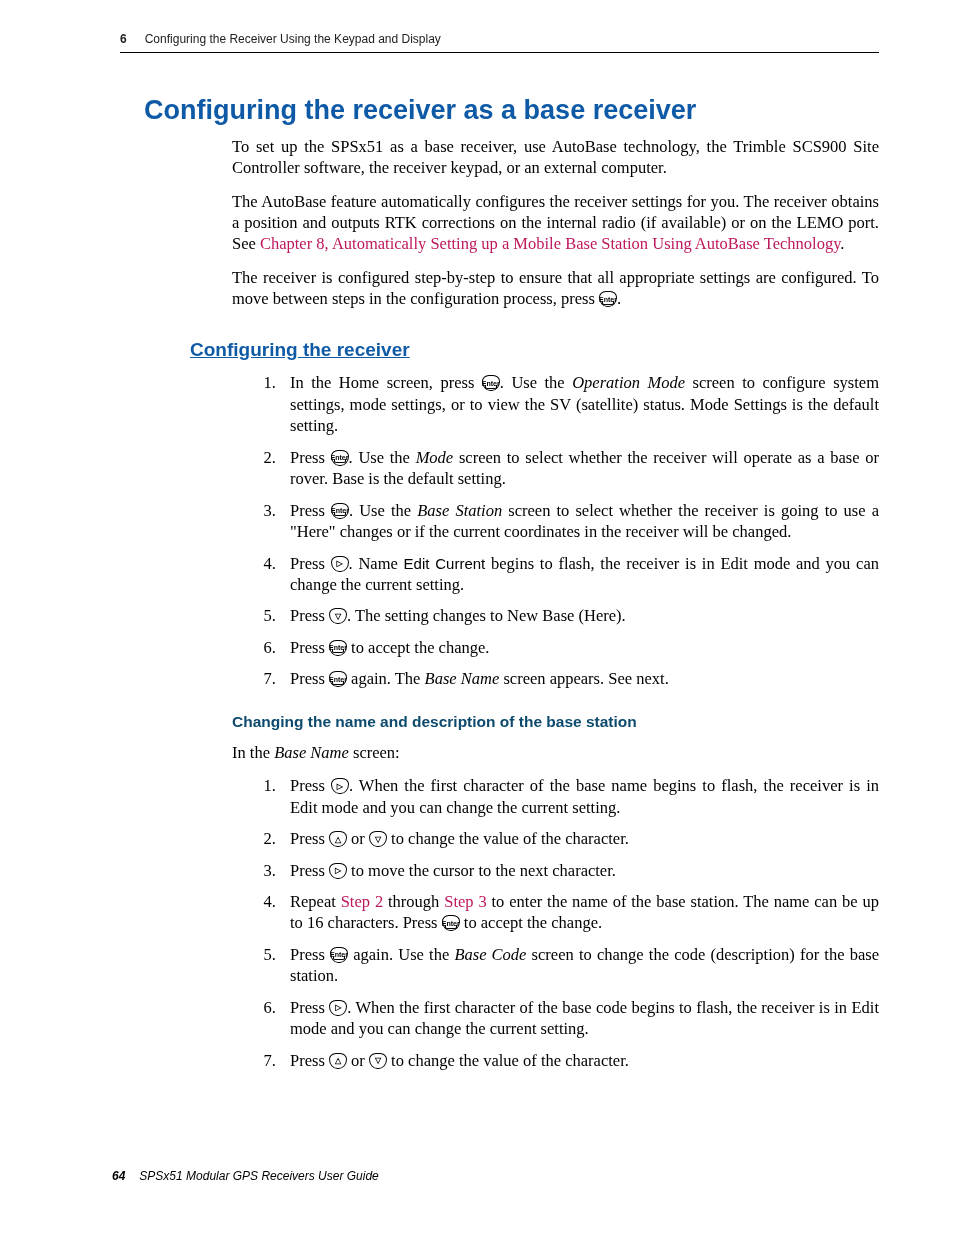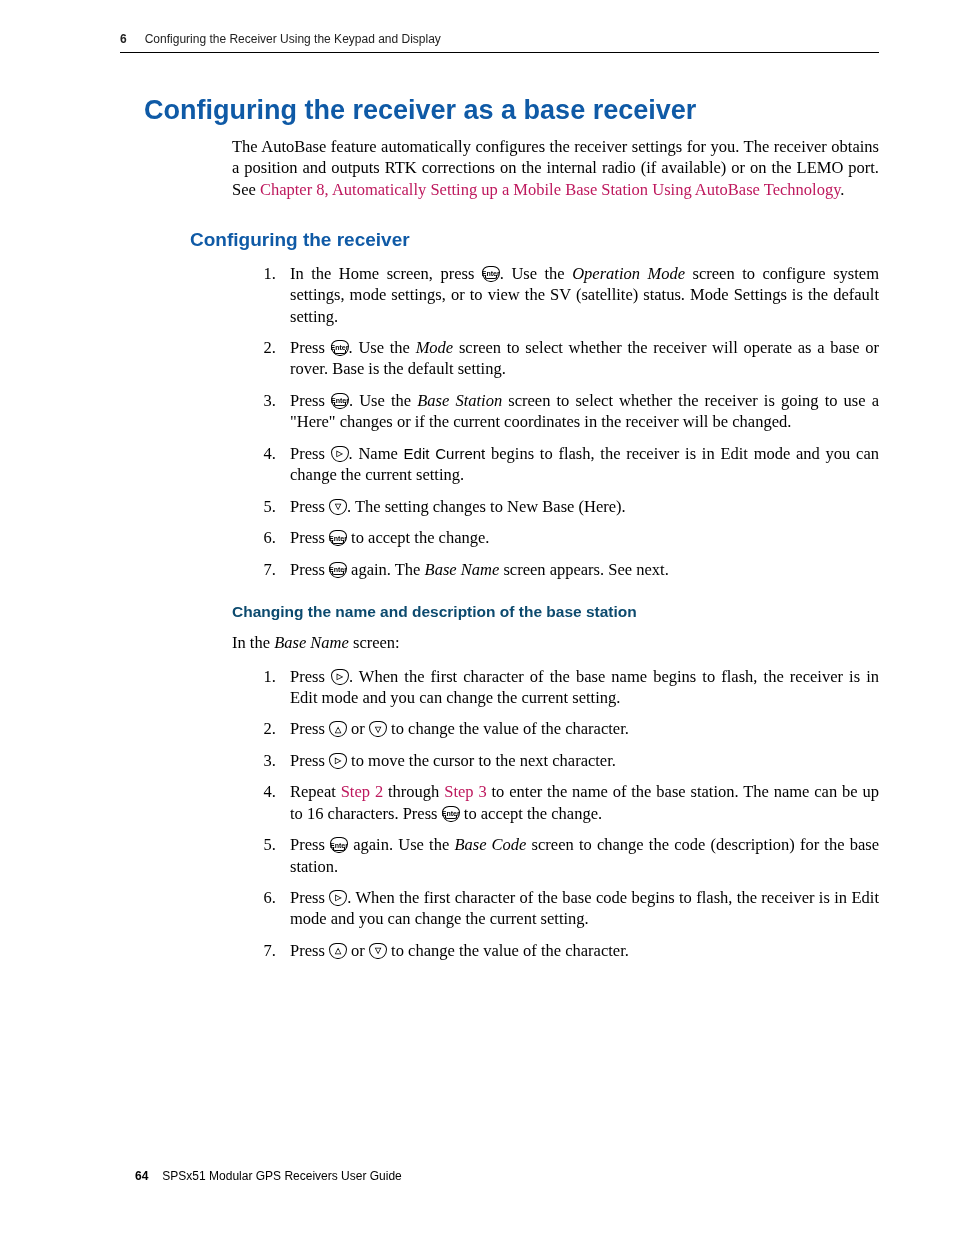--- a/index.html
+++ b/index.html
@@ -40,20 +40,21 @@
     font-weight: 800;
     color: #0f5aa6;
     margin: 40px 0 8px 24px;
   }
   .h2 {
     font-family: Tahoma, "Myriad Pro", Arial, sans-serif;
     font-size: 19px;
     font-weight: 800;
     color: #0f5aa6;
     margin: 28px 0 10px 70px;
+    text-decoration: underline;
   }
   .h3 {
     font-family: Tahoma, "Myriad Pro", Arial, sans-serif;
     font-size: 15.5px;
     font-weight: 800;
     color: #0c4a6e;
     margin: 22px 0 10px 112px;
   }
   .body {
     margin: 0 0 12px 112px;
@@ -103,45 +104,50 @@
     height: 3px;
     border: 1px solid #000;
     border-top: none;
     border-radius: 0 0 40% 40%;
   }
   .icon-right .inner::before { content: "▷"; font-size:8px; }
   .icon-up .inner::before { content: "△"; font-size:8px;}
   .icon-down .inner::before { content: "▽"; font-size:8px;}
   .footer {
     position: absolute;
-    left: 135px;
+    left: 112px;
     bottom: 50px;
     font-family: "Myriad Pro", Arial, sans-serif;
     font-size: 12px;
+    font-style: italic;
   }
   .footer .pnum { font-weight: 700; margin-right: 14px; }
   .noptr { cursor: default; }
 </style>
 </head>
 <body>
 
 <div class="page">
 
   <div class="top-meta noptr">
     <span class="chapnum">6</span><span>Configuring the Receiver Using the Keypad and Display</span>
   </div>
   <hr class="hr">
 
   <div class="h1">Configuring the receiver as a base receiver</div>
 
+  <p class="body">To set up the SPSx51 as a base receiver, use AutoBase technology, the Trimble SCS900 Site Controller software, the receiver keypad, or an external computer.</p>
 
   <p class="body">
     <span>The AutoBase feature automatically configures the receiver settings for you. The receiver obtains a position and outputs RTK corrections on the internal radio (if available) or on the LEMO port. See </span><span class="link">Chapter 8, Automatically Setting up a Mobile Base Station Using AutoBase Technology</span><span>.</span>
   </p>
 
+  <p class="body">
+    <span>The receiver is configured step-by-step to ensure that all appropriate settings are configured. To move between steps in the configuration process, press </span><span class="icon dbl"><span class="inner">Enter</span></span><span>.</span>
+  </p>
 
   <div class="h2">Configuring the receiver</div>
 
   <ol class="steps">
     <li>
       <span>In the Home screen, press </span><span class="icon dbl"><span class="inner">Enter</span></span><span>. Use the </span><span class="ital">Operation Mode</span><span> screen to configure system settings, mode settings, or to view the SV (satellite) status. Mode Settings is the default setting.</span>
     </li>
     <li>
       <span>Press </span><span class="icon dbl"><span class="inner">Enter</span></span><span>. Use the </span><span class="ital">Mode</span><span> screen to select whether the receiver will operate as a base or rover. Base is the default setting.</span>
     </li>

